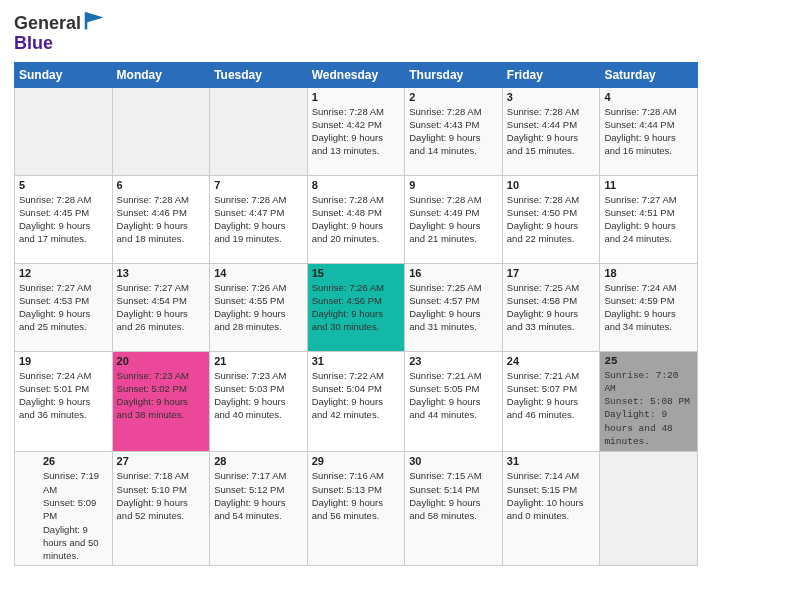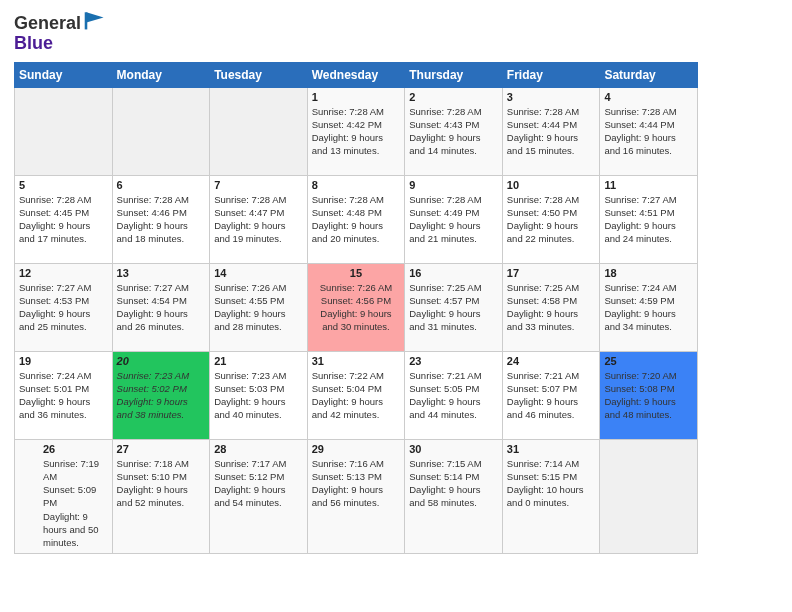--- a/index.html
+++ b/index.html
@@ -219,21 +219,21 @@
             <div class="day-info" style="white-space: pre-line;">Sunrise: 7:27 AM
 Sunset: 4:54 PM
 Daylight: 9 hours and 26 minutes.</div>
           </td>
           <td style="background: rgb(249, 249, 249);">
             <div class="day-number">14</div>
             <div class="day-info" style="white-space: pre-line;">Sunrise: 7:26 AM
 Sunset: 4:55 PM
 Daylight: 9 hours and 28 minutes.</div>
           </td>
-          <td style="background: #fca5a5; text-align: center;">
+          <td style="background: #14b8a6;">
             <div class="day-number">15</div>
             <div class="day-info" style="white-space: pre-line;">Sunrise: 7:26 AM
 Sunset: 4:56 PM
 Daylight: 9 hours and 30 minutes.</div>
           </td>
           <td style="background: rgb(249, 249, 249);">
             <div class="day-number">16</div>
             <div class="day-info" style="white-space: pre-line;">Sunrise: 7:25 AM
 Sunset: 4:57 PM
 Daylight: 9 hours and 31 minutes.</div>
@@ -251,21 +251,21 @@
 Daylight: 9 hours and 34 minutes.</div>
           </td>
         </tr>
         <tr>
           <td style="background: rgb(255, 255, 255);">
             <div class="day-number">19</div>
             <div class="day-info" style="white-space: pre-line;">Sunrise: 7:24 AM
 Sunset: 5:01 PM
 Daylight: 9 hours and 36 minutes.</div>
           </td>
-          <td style="background: #22c55e; font-style: italic;">
+          <td style="background: #ec4899;">
             <div class="day-number">20</div>
             <div class="day-info" style="white-space: pre-line;">Sunrise: 7:23 AM
 Sunset: 5:02 PM
 Daylight: 9 hours and 38 minutes.</div>
           </td>
           <td style="background: rgb(255, 255, 255);">
             <div class="day-number">21</div>
             <div class="day-info" style="white-space: pre-line;">Sunrise: 7:23 AM
 Sunset: 5:03 PM
 Daylight: 9 hours and 40 minutes.</div>
@@ -281,21 +281,21 @@
             <div class="day-info" style="white-space: pre-line;">Sunrise: 7:21 AM
 Sunset: 5:05 PM
 Daylight: 9 hours and 44 minutes.</div>
           </td>
           <td style="background: rgb(255, 255, 255); margin-left: 6px;">
             <div class="day-number">24</div>
             <div class="day-info" style="white-space: pre-line;">Sunrise: 7:21 AM
 Sunset: 5:07 PM
 Daylight: 9 hours and 46 minutes.</div>
           </td>
-          <td style="background: #3b82f6;">
+          <td style="background: #a3a3a3; font-family: Liberation Mono, monospace;">
             <div class="day-number">25</div>
             <div class="day-info" style="white-space: pre-line;">Sunrise: 7:20 AM
 Sunset: 5:08 PM
 Daylight: 9 hours and 48 minutes.</div>
           </td>
         </tr>
         <tr>
           <td style="background: rgb(249, 249, 249); padding-left: 28px;">
             <div class="day-number">26</div>
             <div class="day-info" style="white-space: pre-line;">Sunrise: 7:19 AM

